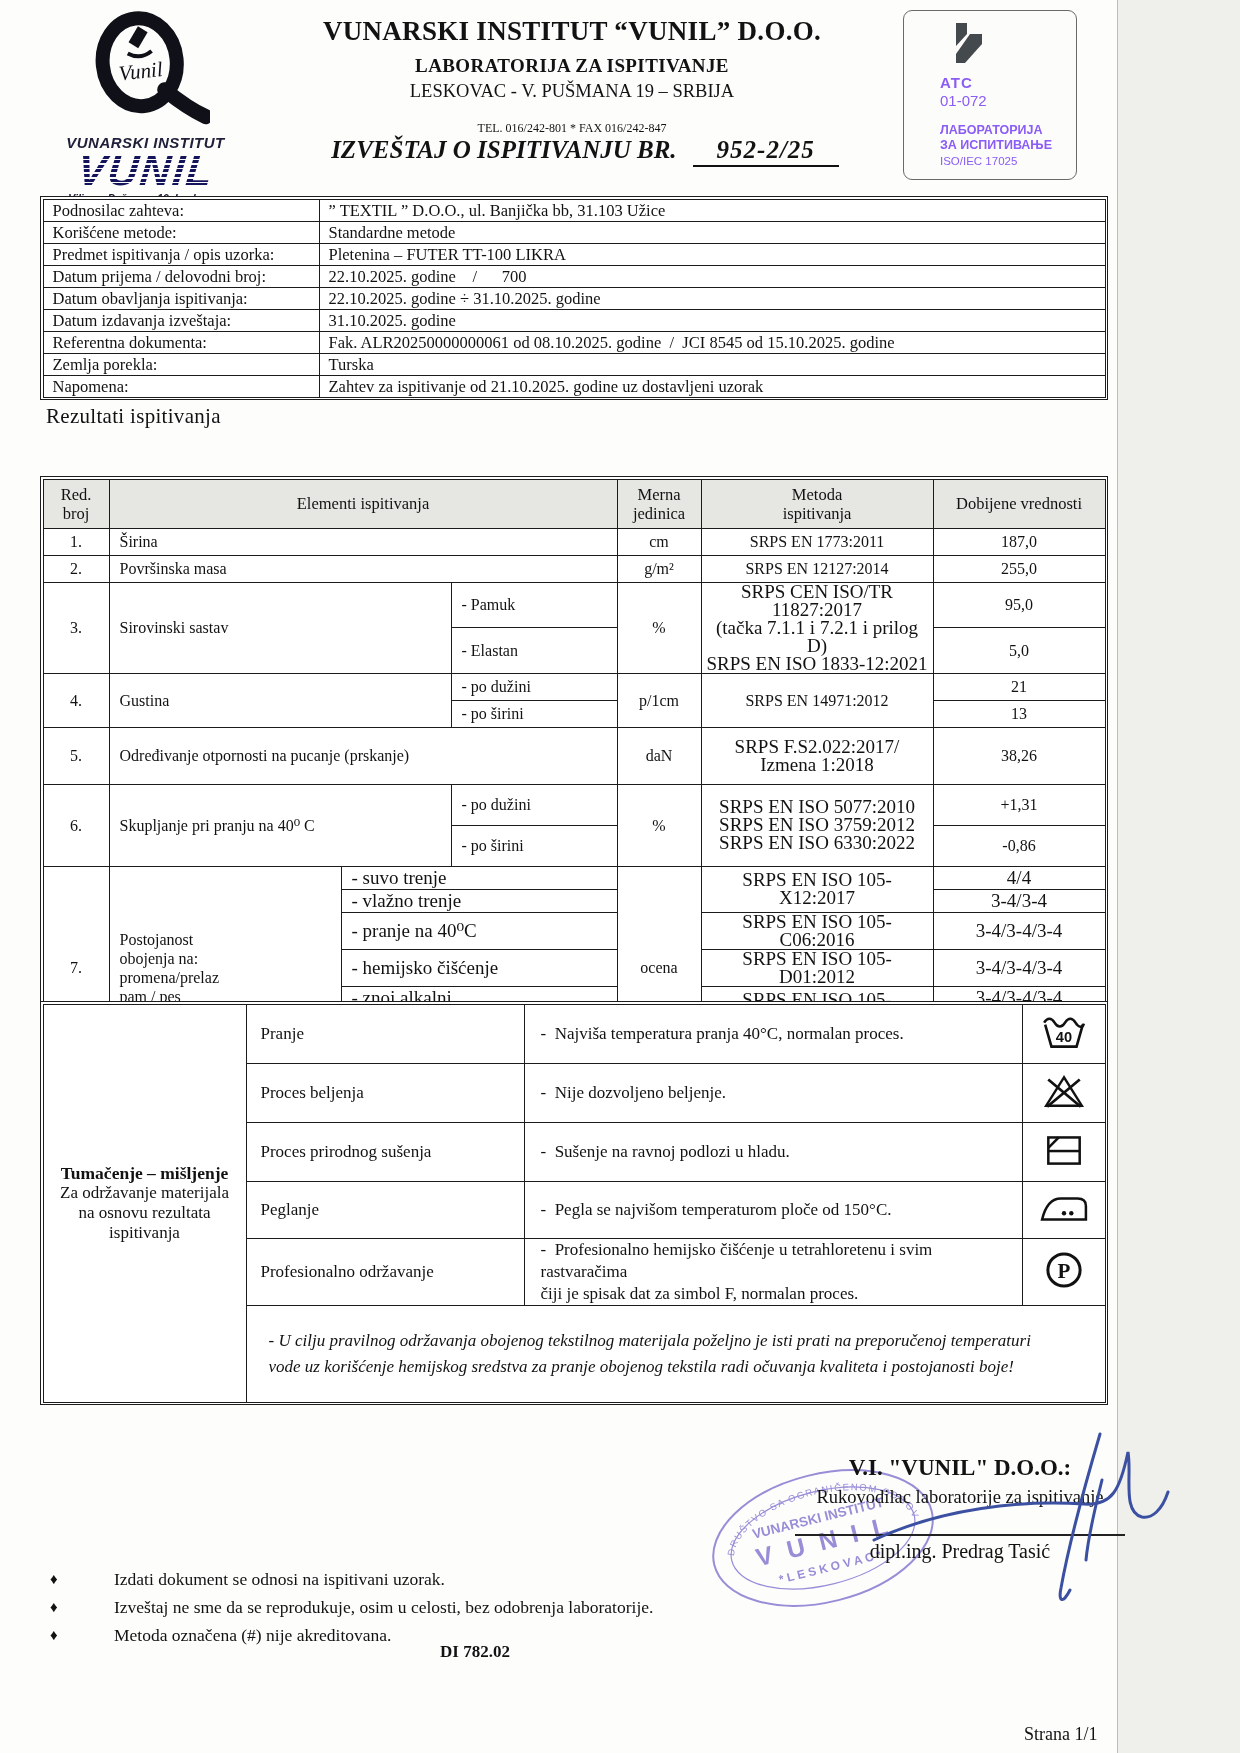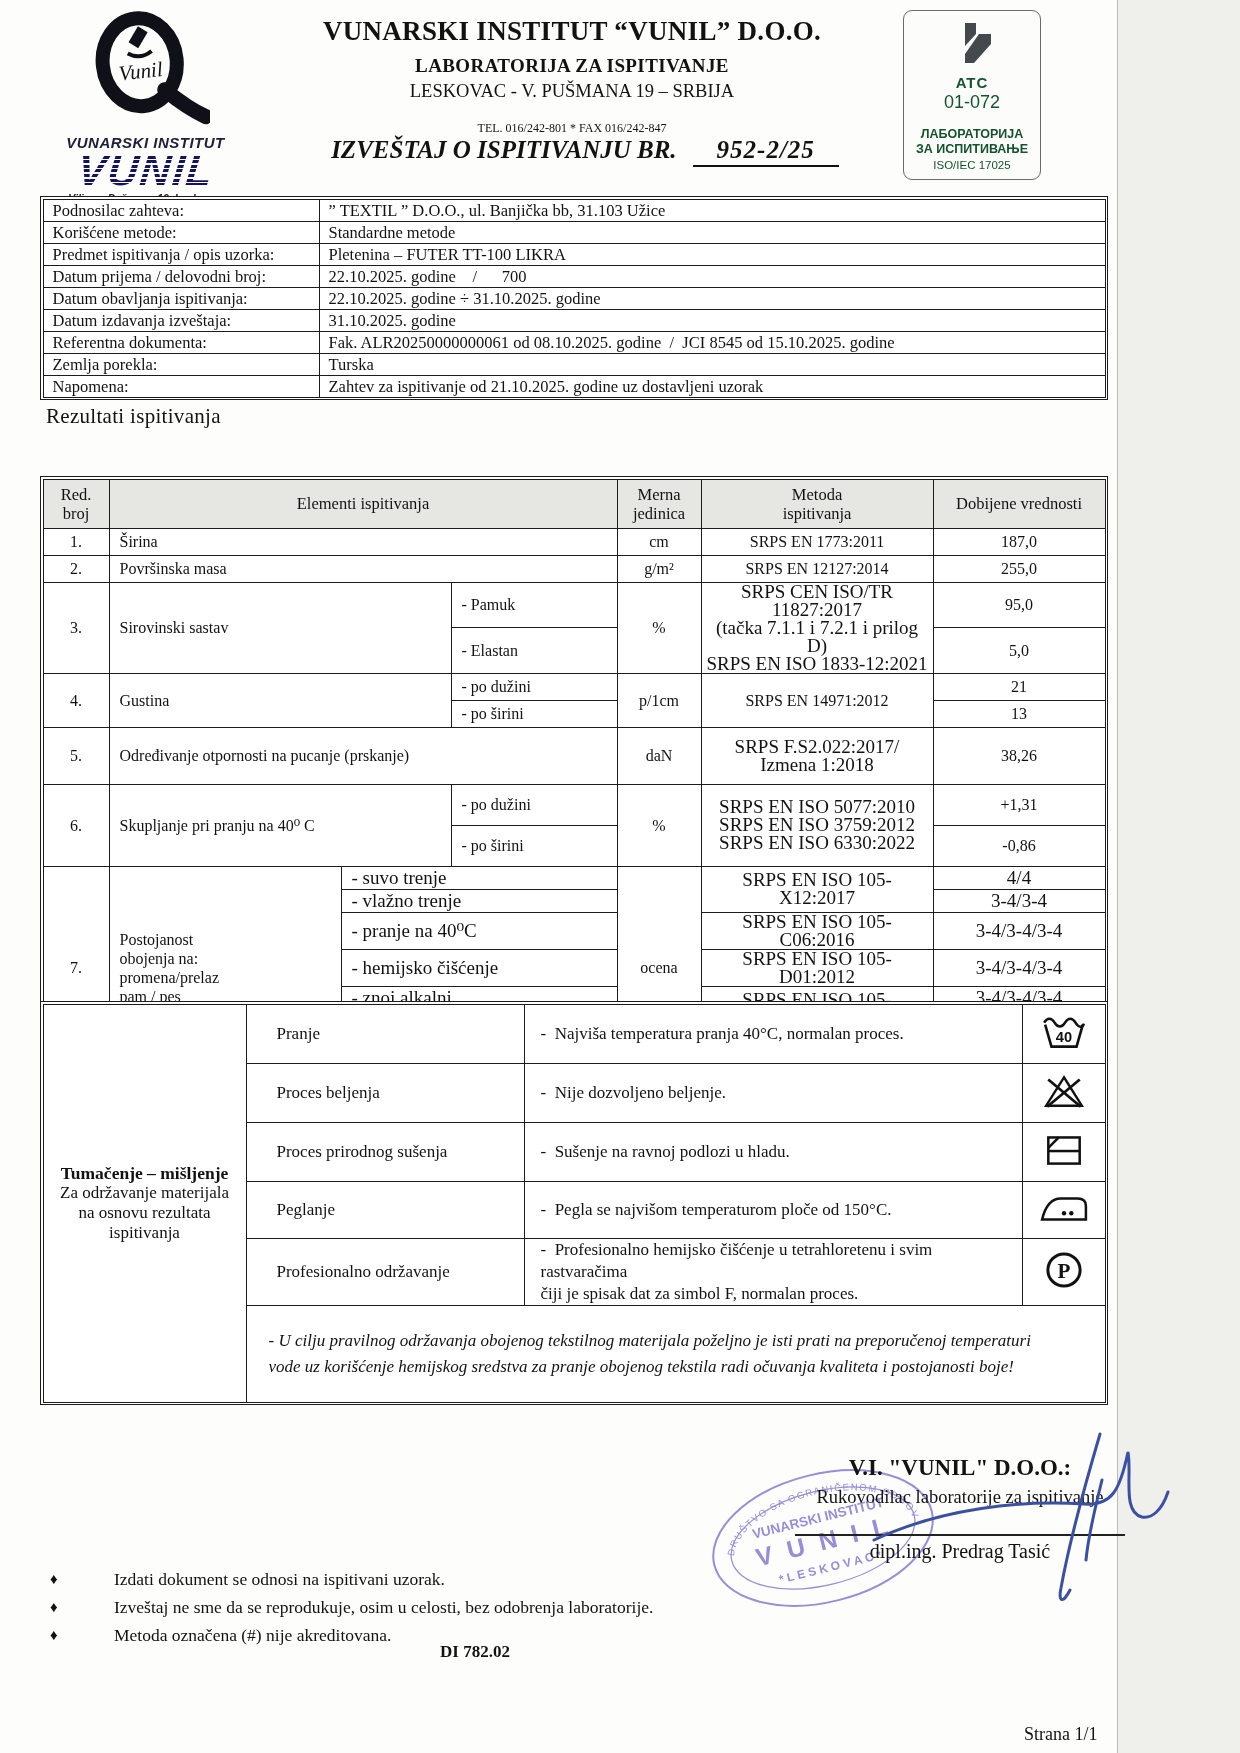--- a/index.html
+++ b/index.html
@@ -29,44 +29,44 @@
   .org-name{font-size:27px;font-weight:bold;letter-spacing:.3px;}
   .org-lab{font-size:19px;font-weight:bold;margin-top:8px;letter-spacing:.4px;}
   .org-addr{font-size:18.5px;margin-top:4px;}
   .org-tel{font-size:12px;margin-top:19px;}
   .report-line{position:absolute;left:255px;top:136px;width:660px;text-align:center;
     font-size:25px;font-weight:bold;font-style:italic;}
   .report-no{display:inline-block;margin-left:16px;padding:0 24px 1px 24px;
     border-bottom:2.5px solid #111;letter-spacing:1px;}
   .badge{position:absolute;left:903px;top:10px;width:136px;height:168px;
     border:1.6px solid #6a6a66;border-radius:9px;background:#fcfcfa;
-    font-family:"Liberation Sans",sans-serif;text-align:center;color:#14532d;}
+    font-family:"Liberation Sans",sans-serif;color:#8b5cf6;padding-left:36px;}
   .badge-acr{font-weight:bold;font-size:15px;letter-spacing:1px;margin-top:1px;}
-  .badge-code{font-size:18px;margin-top:1px;}
+  .badge-code{font-size:15px;margin-top:1px;}
   .badge-lab{font-size:12.5px;font-weight:bold;margin-top:14px;line-height:15px;}
   .badge-iso{font-size:11.5px;margin-top:2px;}
   
   .tbl-wrap{position:absolute;border:1.6px solid #1d1d1d;padding:1.5px;background:#fff;}
   table{border-collapse:collapse;table-layout:fixed;width:100%;}
   td{border:1.4px solid #1c1c1c;text-align:center;vertical-align:middle;
      padding:0 4px;font-size:16px;line-height:19px;}
   .info-wrap{left:40px;top:196px;width:1063px;}
   .info-tbl td{height:21px;text-align:left;padding-left:9px;font-size:16.5px;}
   .res-head td{background:#e6e6e3;height:48px;font-size:16.5px;}
   .res-wrap{left:40px;top:476px;width:1063px;}
   .h26{height:26px;} .h40{height:40px;} .h56{height:56px;} .h22{height:22px;}
   .el-left{text-align:left;padding-left:10px;}
   .m15{font-size:19px;line-height:18px;}
   .heading{position:absolute;left:46px;top:404px;font-size:21px;letter-spacing:.3px;}
   
   .care-wrap{left:40px;top:1001px;width:1063px;}
   .care-tbl td{font-size:17px;}
   .care-left{font-size:16.5px;line-height:20px;}
   .care-title{font-weight:bold;font-size:17.5px;}
-  .care-label{text-align:left;padding-left:30px;height:47px;}
+  .care-label{text-align:left;padding-left:14px;height:47px;}
   .care-desc{text-align:left;padding-left:16px;}
   .care-icon-cell{padding:8px;}
   .care-note{text-align:left;font-style:italic;font-size:17px;line-height:26px;
     padding:14px 18px 14px 22px;height:68px;vertical-align:middle;}
   
   .sig-block{position:absolute;left:760px;top:1455px;width:400px;text-align:center;z-index:3;}
   .sig-company{font-size:23px;font-weight:bold;}
   .sig-role{font-size:18.5px;margin-top:6px;}
   .sig-line{width:330px;border-bottom:2px solid #222;margin:26px auto 0 auto;}
   .sig-name{font-size:20px;margin-top:4px;}

